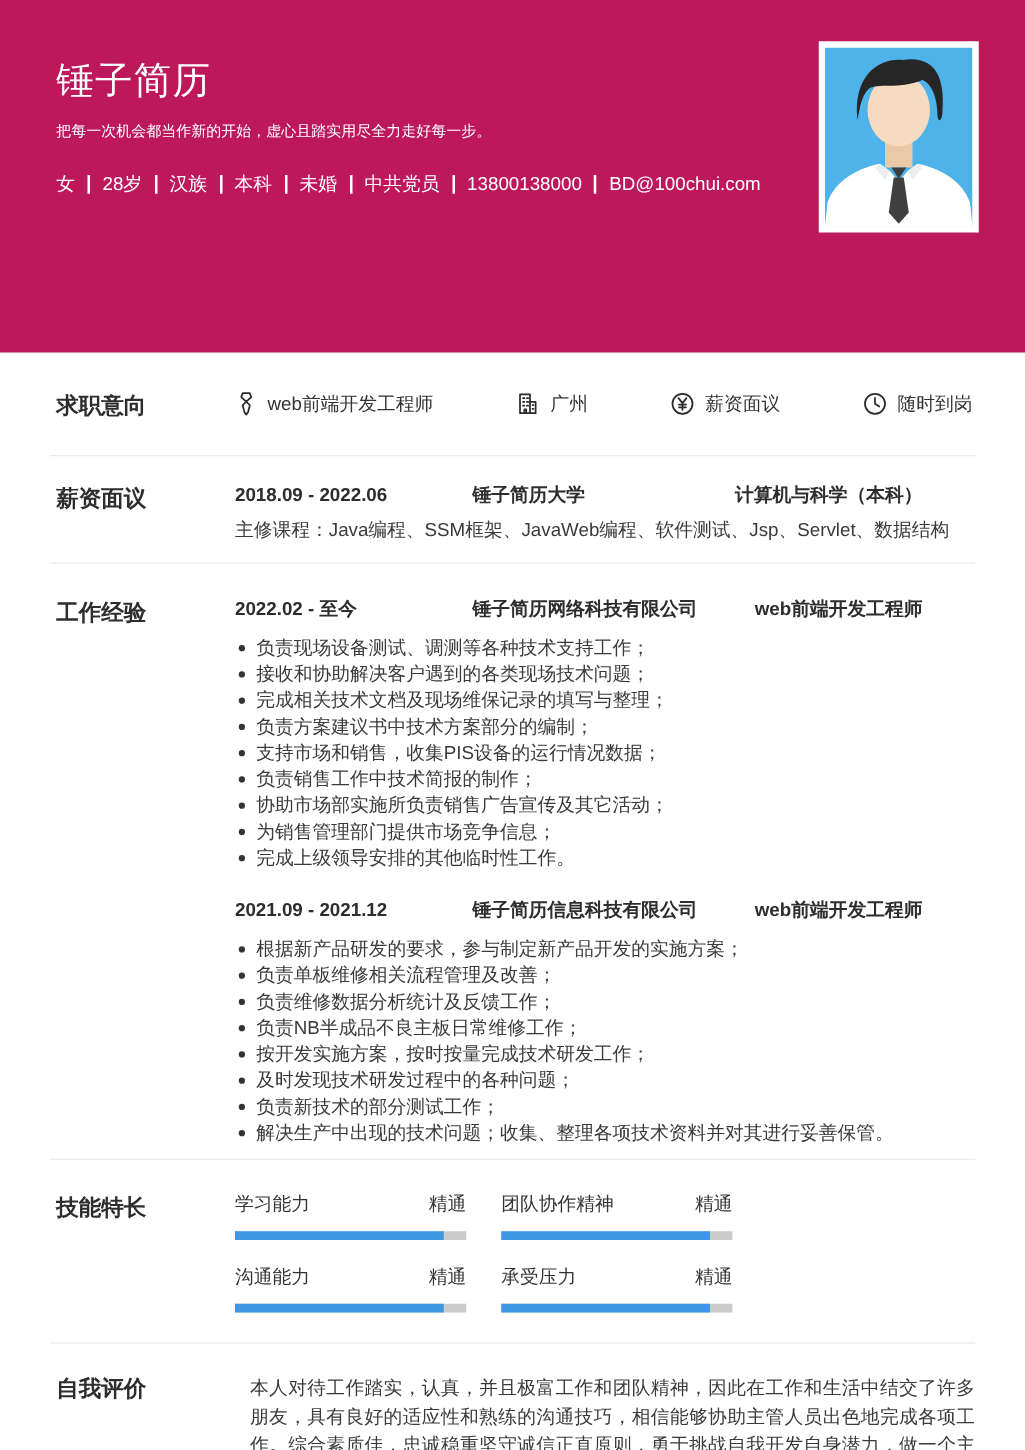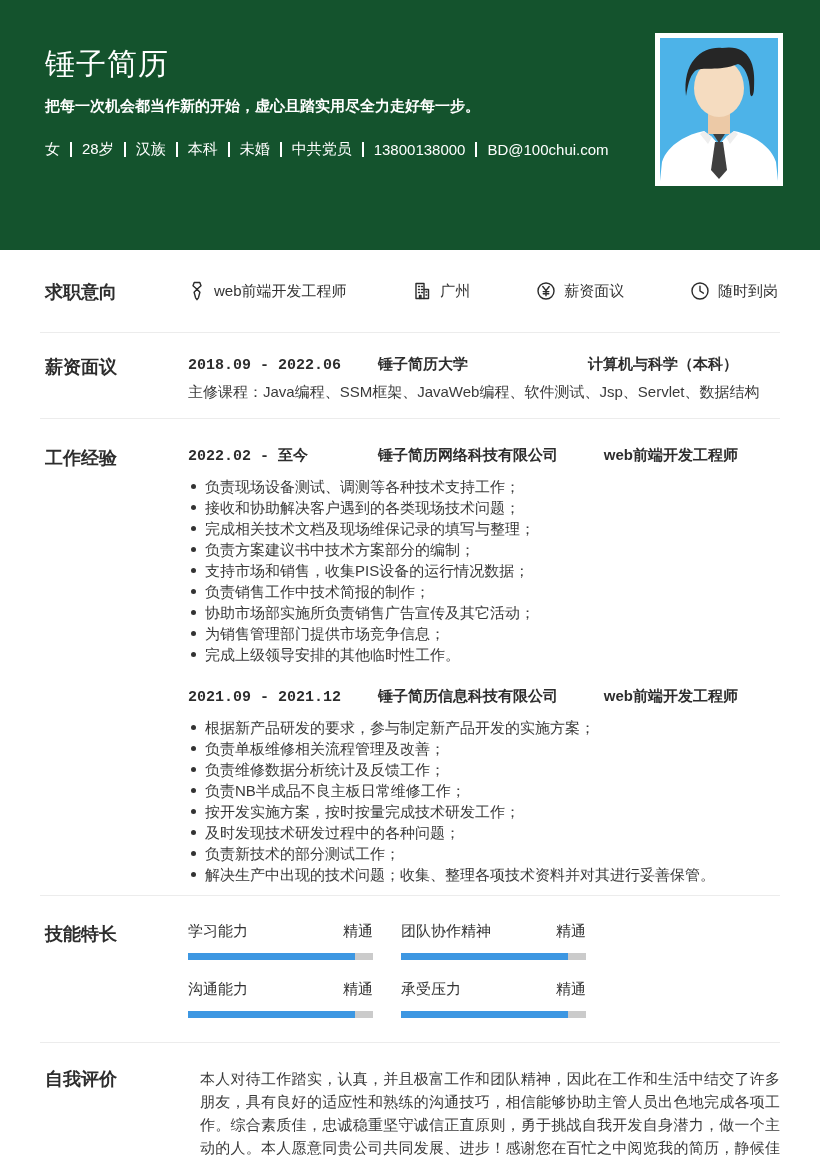--- a/index.html
+++ b/index.html
@@ -4,25 +4,25 @@
 <style>
   * { margin:0; padding:0; box-sizing:border-box; }
   body { background:#fff; }
   .page {
     width:820px; height:1160px; background:#ffffff; overflow:hidden;
     font-family:"Liberation Sans","DejaVu Sans",sans-serif; color:#333;
     position:relative; margin:0 auto;
   }
   
   .header {
-    height:250px; background:#14532d; position:relative;
+    height:282px; background:#be185d; position:relative;
     padding:44px 0 0 45px; color:#fff;
   }
   .header h1 { font-size:30px; font-weight:normal; letter-spacing:1px; }
-  .tagline { margin-top:12px; font-size:15px; font-weight:bold; }
+  .tagline { margin-top:12px; font-size:12px; font-weight:normal; }
   .info-line { margin-top:24px; font-size:15px; display:flex; align-items:center; }
   .info-sep { display:inline-block; width:2px; height:15px; background:#fff; margin:0 10px; }
   .photo {
     position:absolute; top:33px; right:37px; width:128px; height:153px;
     background:#ffffff; padding:5px;
   }
   .photo svg { display:block; width:100%; height:100%; }
   
   .content { padding:0 40px; }
   .section { display:flex; border-bottom:1px solid #ececec; }
@@ -30,21 +30,21 @@
   .sec-title { width:148px; flex:none; font-size:18px; font-weight:bold; color:#2d2d2d; padding-left:5px; }
   .sec-body { flex:1; min-width:0; }
   
   .sec-intent { padding:30px 0 28px 0; align-items:flex-start; }
   .intent-row { display:flex; justify-content:space-between; align-items:center; padding-right:2px; margin-top:1px; }
   .intent-item { display:flex; align-items:center; font-size:15px; color:#333; }
   .intent-item svg { margin-right:8px; flex:none; }
   
   .sec-edu { padding:22px 0 16px 0; }
   .row3 { display:flex; align-items:baseline; font-size:15px; font-weight:bold; color:#2d2d2d; }
-  .row3 .c1 { width:190px; flex:none;font-family:Liberation Mono, monospace; }
+  .row3 .c1 { width:190px; flex:none; }
   .row3 .c2 { flex:1; }
   .row3 .c3 { text-align:right; padding-right:42px; }
   .courses { margin-top:9px; font-size:15px; font-weight:normal; color:#3a3a3a; }
   
   .sec-exp { padding:27px 0 10px 0; }
   .job + .job { margin-top:22px; }
   .job ul { list-style:none; margin-top:11px; }
   .job li { position:relative; padding-left:17px; font-size:15px; line-height:21px; color:#3a3a3a; }
   .job li::before {
     content:""; position:absolute; left:3px; top:8px; width:5px; height:5px;

